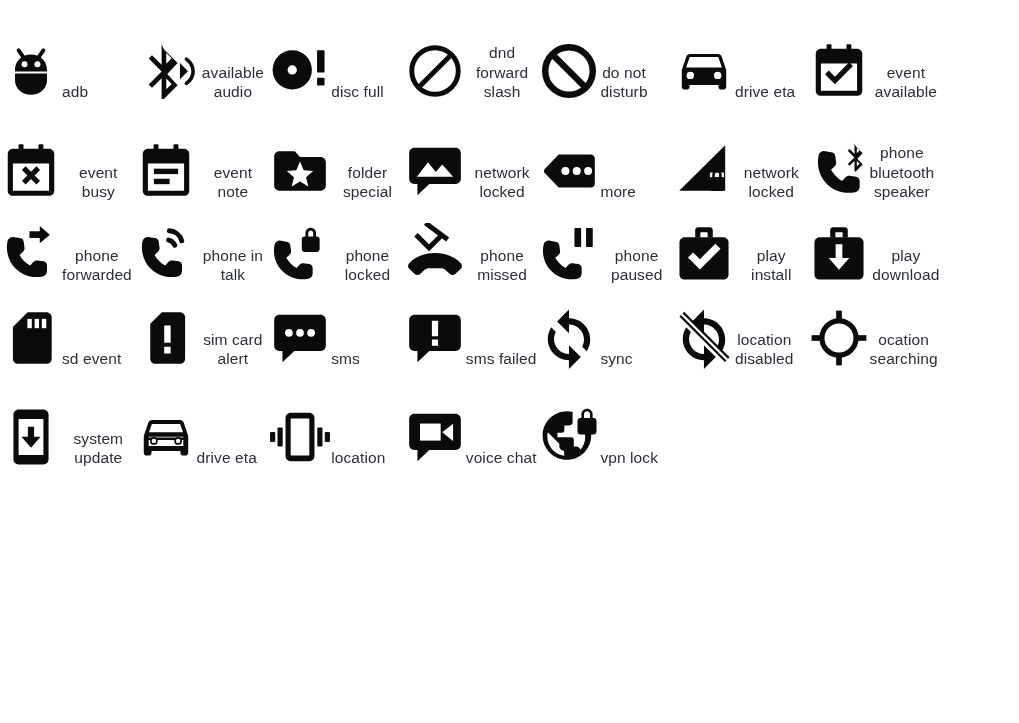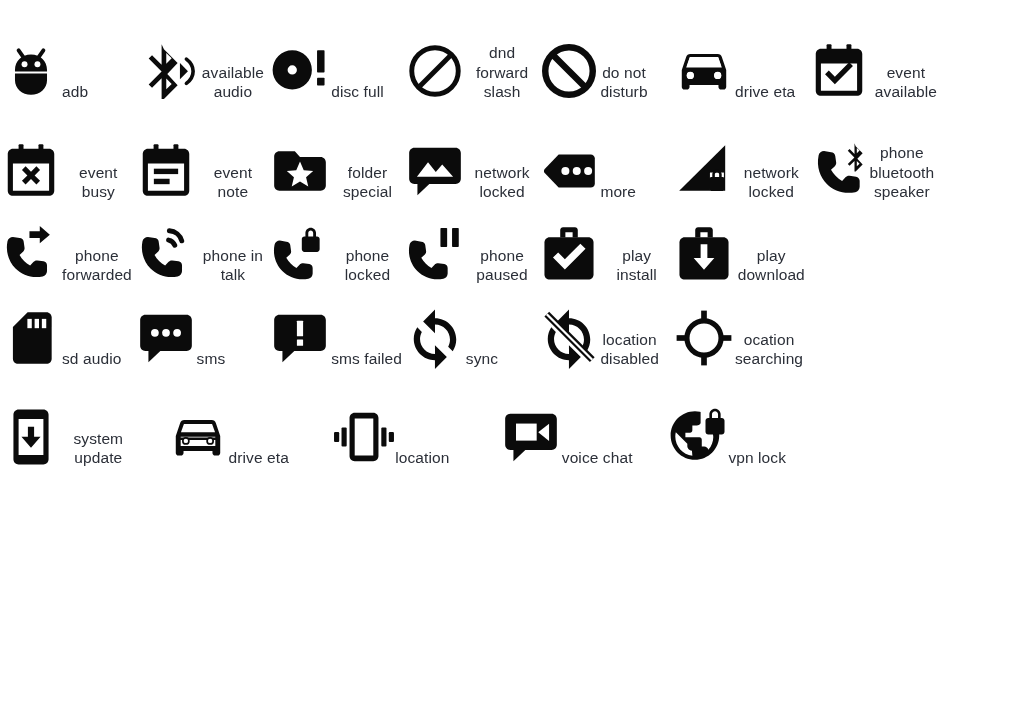--- a/index.html
+++ b/index.html
@@ -57,21 +57,21 @@
     text-align: center;
     letter-spacing: 0.1px;
     white-space: pre-line;
     font-weight: 400;
   }
   
   #row-0 { margin-top: 36px; }
   #row-1 { margin-top: 34px; }
   #row-2 { margin-top: 21px; }
   #row-3 { margin-top: 22px; }
-  #row-4 { margin-top: 37px; gap: 32px; }
+  #row-4 { margin-top: 37px; }
 </style>
 </head>
 <body>
 
 <div id="sheet">
 
   <div class="row" id="row-0">
 
     <div class="cell">
       <span class="glyph">
@@ -265,20 +265,30 @@
     <div class="cell">
       <span class="glyph">
         <svg viewBox="0 0 24 24" aria-hidden="true">
           <path d="M4.2 6.8c-1.0 0-1.85 0.7-2.05 1.65-0.82 4.05 0.58 7.7 3.0 10.1 2.4 2.4 6.05 3.8 10.1 3.0 0.95-0.2 1.65-1.05 1.65-2.05v-2.1c0-0.78-0.58-1.4-1.3-1.5l-2.3-0.33c-0.56-0.08-1.1 0.14-1.47 0.56l-1.2 1.3c-1.65-0.92-3.02-2.3-3.94-3.94l1.3-1.2c0.42-0.37 0.64-0.91 0.56-1.47l-0.33-2.3c-0.1-0.73-0.73-1.3-1.5-1.3z"></path>
           <path d="M18.6 5.2h-0.4V3.9c0-1.12-0.92-2.05-2.05-2.05s-2.05 0.93-2.05 2.05v1.3h-0.4c-0.55 0-1.0 0.45-1.0 1.0v4.0c0 0.55 0.45 1.0 1.0 1.0h4.9c0.55 0 1.0-0.45 1.0-1.0v-4.0c0-0.55-0.45-1.0-1.0-1.0zm-3.4-1.3c0-0.52 0.43-0.95 0.95-0.95s0.95 0.43 0.95 0.95v1.3h-1.9z"></path>
         </svg>
       </span>
       <span class="caption">phone locked</span>
     </div>
 
+    <div class="cell">
+      <span class="glyph">
+        <svg viewBox="0 0 24 24" aria-hidden="true">
+          <path d="M12.0 11.6c-4.0 0-7.7 1.45-10.0 3.95-0.6 0.65-0.55 1.65 0.1 2.25l2.05 1.9c0.6 0.55 1.5 0.55 2.1 0.0l1.75-1.6c0.45-0.4 1.05-0.62 1.65-0.62h4.7c0.6 0 1.2 0.22 1.65 0.62l1.75 1.6c0.6 0.55 1.5 0.55 2.1 0.0l2.05-1.9c0.65-0.6 0.7-1.6 0.1-2.25-2.3-2.5-6.0-3.95-10.0-3.95z"></path>
+          <path d="M6.6 2.1v6.2h6.2" stroke="#0b0b0b" stroke-width="1.9" fill="none" stroke-linejoin="miter" stroke-linecap="square" transform="rotate(-45 9.7 5.2)"></path>
+          <path d="M8.3 3.8 17.0 2.5" stroke="#0b0b0b" stroke-width="1.9" fill="none" stroke-linecap="square" transform="rotate(45 12.6 3.1)"></path>
+        </svg>
+      </span>
+      <span class="caption">phone missed</span>
+    </div>
 
     <div class="cell">
       <span class="glyph">
         <svg viewBox="0 0 24 24" aria-hidden="true">
           <path d="M4.2 6.8c-1.0 0-1.85 0.7-2.05 1.65-0.82 4.05 0.58 7.7 3.0 10.1 2.4 2.4 6.05 3.8 10.1 3.0 0.95-0.2 1.65-1.05 1.65-2.05v-2.1c0-0.78-0.58-1.4-1.3-1.5l-2.3-0.33c-0.56-0.08-1.1 0.14-1.47 0.56l-1.2 1.3c-1.65-0.92-3.02-2.3-3.94-3.94l1.3-1.2c0.42-0.37 0.64-0.91 0.56-1.47l-0.33-2.3c-0.1-0.73-0.73-1.3-1.5-1.3z"></path>
           <rect x="14.1" y="1.9" width="2.6" height="7.4" rx="0.3"></rect>
           <rect x="18.6" y="1.9" width="2.6" height="7.4" rx="0.3"></rect>
         </svg>
       </span>
       <span class="caption">phone paused</span>
@@ -311,23 +321,33 @@
 
     <div class="cell">
       <span class="glyph">
         <svg viewBox="0 0 24 24" aria-hidden="true">
           <path d="M18.0 2.0h-7.3L5.0 7.7v12.3c0 1.1 0.9 2.0 2.0 2.0h11.0c1.1 0 2.0-0.9 2.0-2.0V4.0c0-1.1-0.9-2.0-2.0-2.0z"></path>
           <rect x="10.6" y="4.6" width="1.7" height="3.6" fill="#ffffff"></rect>
           <rect x="13.4" y="4.6" width="1.7" height="3.6" fill="#ffffff"></rect>
           <rect x="16.2" y="4.6" width="1.7" height="3.6" fill="#ffffff"></rect>
         </svg>
       </span>
-      <span class="caption">sd audio</span>
-    </div>
-
+      <span class="caption">sd event</span>
+    </div>
+
+    <div class="cell">
+      <span class="glyph">
+        <svg viewBox="0 0 24 24" aria-hidden="true">
+          <path d="M17.4 2.0h-7.0L5.9 6.5v13.5c0 1.1 0.9 2.0 2.0 2.0h9.5c1.1 0 2.0-0.9 2.0-2.0V4.0c0-1.1-0.9-2.0-2.0-2.0z"></path>
+          <rect x="11.3" y="7.2" width="2.5" height="6.6" rx="0.2" fill="#ffffff"></rect>
+          <rect x="11.3" y="15.4" width="2.5" height="2.6" rx="0.2" fill="#ffffff"></rect>
+        </svg>
+      </span>
+      <span class="caption">sim card alert</span>
+    </div>
 
     <div class="cell">
       <span class="glyph">
         <svg viewBox="0 0 24 24" aria-hidden="true">
           <path d="M20.0 3.0H4.0C2.9 3.0 2.0 3.9 2.0 5.0v10.0c0 1.1 0.9 2.0 2.0 2.0h1.2v4.4l4.6-4.4h10.2c1.1 0 2.0-0.9 2.0-2.0V5.0c0-1.1-0.9-2.0-2.0-2.0z"></path>
           <circle cx="7.7" cy="10.0" r="1.5" fill="#ffffff"></circle>
           <circle cx="12.0" cy="10.0" r="1.5" fill="#ffffff"></circle>
           <circle cx="16.3" cy="10.0" r="1.5" fill="#ffffff"></circle>
         </svg>
       </span>

